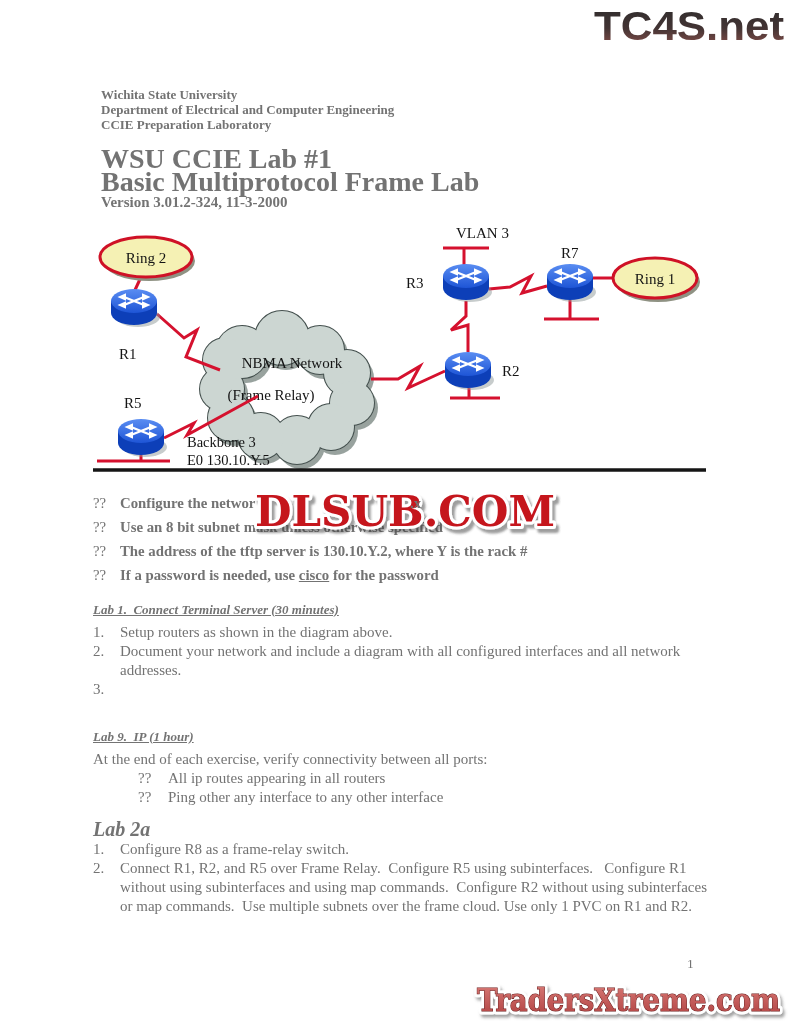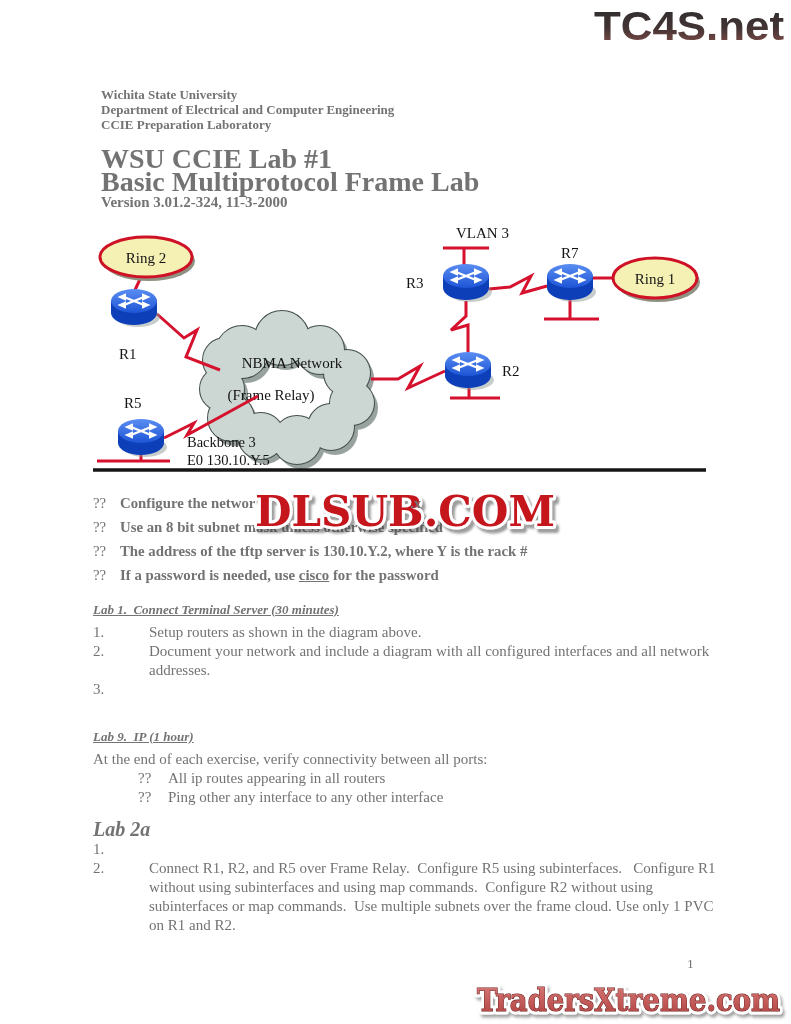--- a/index.html
+++ b/index.html
@@ -24,21 +24,21 @@
   .note-text { font-weight:bold; white-space:pre-wrap; }
   .frag { position:absolute; left:317px; top:0; line-height:24px; font-weight:bold; z-index:6; font-size:14.8px; }
   
   .lab { position:absolute; left:93px; width:624px; font-size:15px; }
   .lab1 { top:600px; } .lab2 { top:727px; } .lab2a { top:819px; }
   .lab-heading { font-size:13px; font-weight:bold; font-style:italic;
                  text-decoration:underline; line-height:20px; margin-bottom:3px; white-space:pre-wrap; }
   .lab-heading.nounder { text-decoration:none; font-size:20px; margin-bottom:1px; }
   .num-row { display:flex; line-height:19px; }
   .num { width:27px; flex:none; }
-  .num-text { white-space:pre-wrap;margin-left:29px; }
+  .num-text { white-space:pre-wrap; }
   .intro { line-height:19px; }
   .q-row { display:flex; line-height:19px; margin-left:45px; }
   .q-marker { width:30px; flex:none; }
   
   .page-number { position:absolute; left:687px; top:956px; font-size:13.5px; }
   .wm-top { position:absolute; left:590px; top:1px; }
   .wm-mid { position:absolute; left:246px; top:480px; z-index:4; }
   .wm-bot { position:absolute; left:468px; top:974px; z-index:4; }
   .wm-text-sans  { font-family:"Liberation Sans", sans-serif; font-weight:bold; }
   .wm-text-serif { font-family:"DejaVu Serif", serif; font-weight:bold; }
@@ -236,20 +236,21 @@
     <div class="q-row">
       <span class="q-marker">??</span>
       <span>Ping other any interface to any other interface</span>
     </div>
   </div>
 
   <div class="lab lab2a">
     <div class="lab-heading nounder">Lab 2a</div>
     <div class="num-row">
       <span class="num">1.</span>
+      <span class="num-text">Configure R8 as a frame-relay switch.</span>
     </div>
     <div class="num-row">
       <span class="num">2.</span>
       <span class="num-text">Connect R1, R2, and R5 over Frame Relay.  Configure R5 using subinterfaces.   Configure R1 without using subinterfaces and using map commands.  Configure R2 without using subinterfaces or map commands.  Use multiple subnets over the frame cloud. Use only 1 PVC on R1 and R2.</span>
     </div>
   </div>
 
   <div class="page-number">1</div>
 
   <svg class="wm-bot" width="323" height="50">

